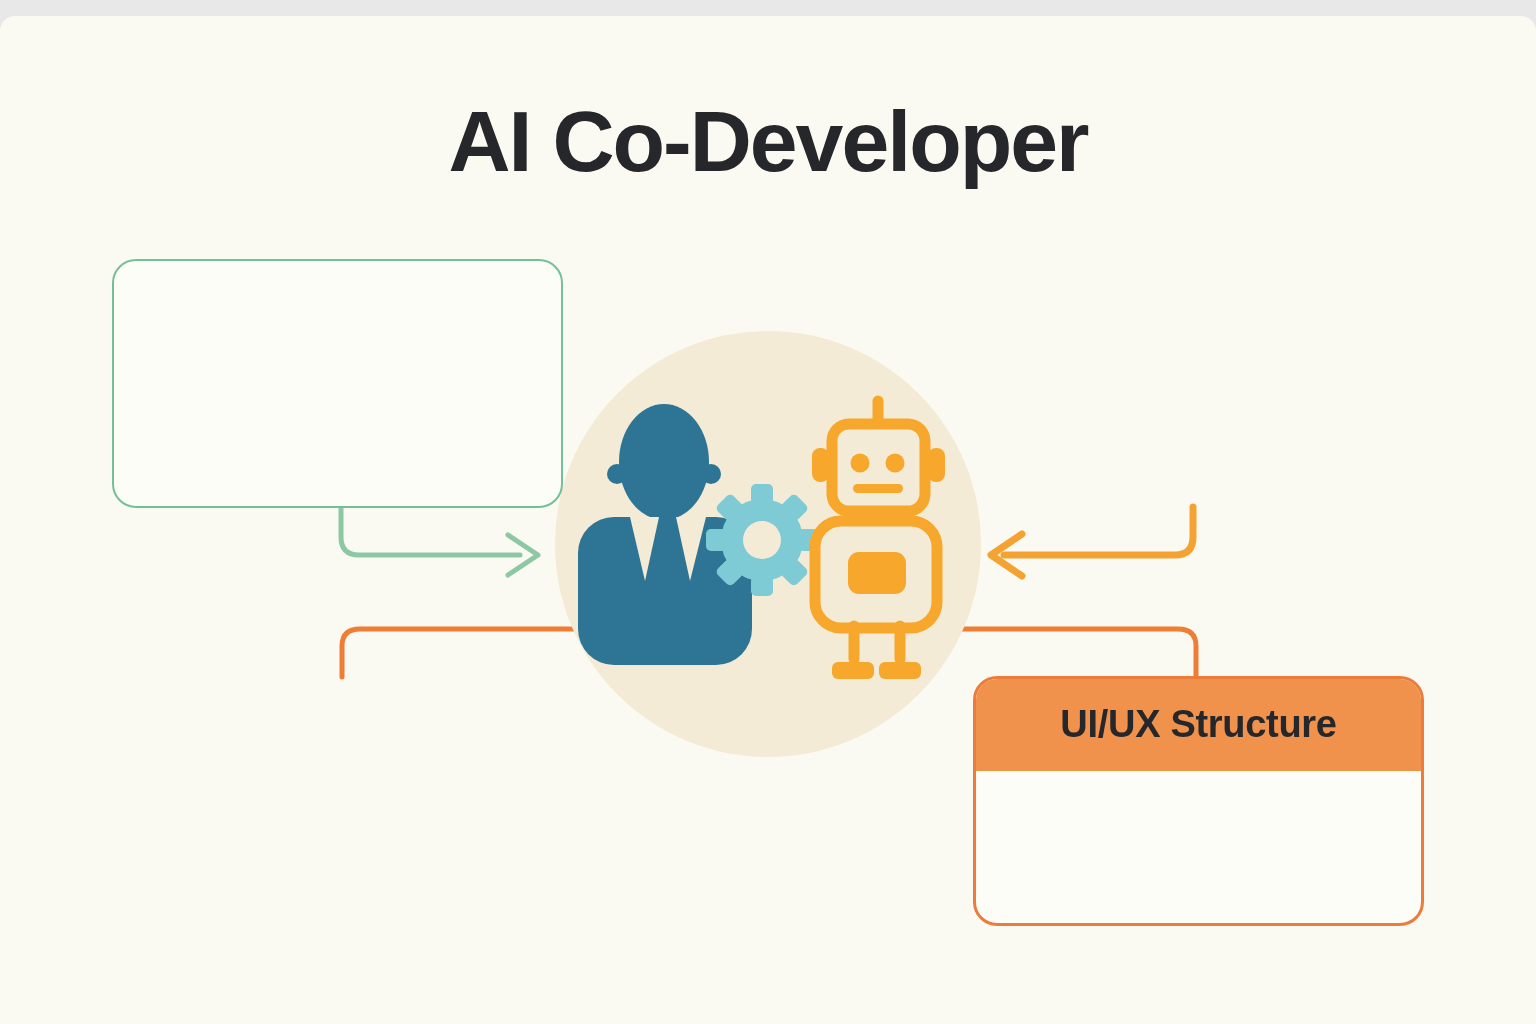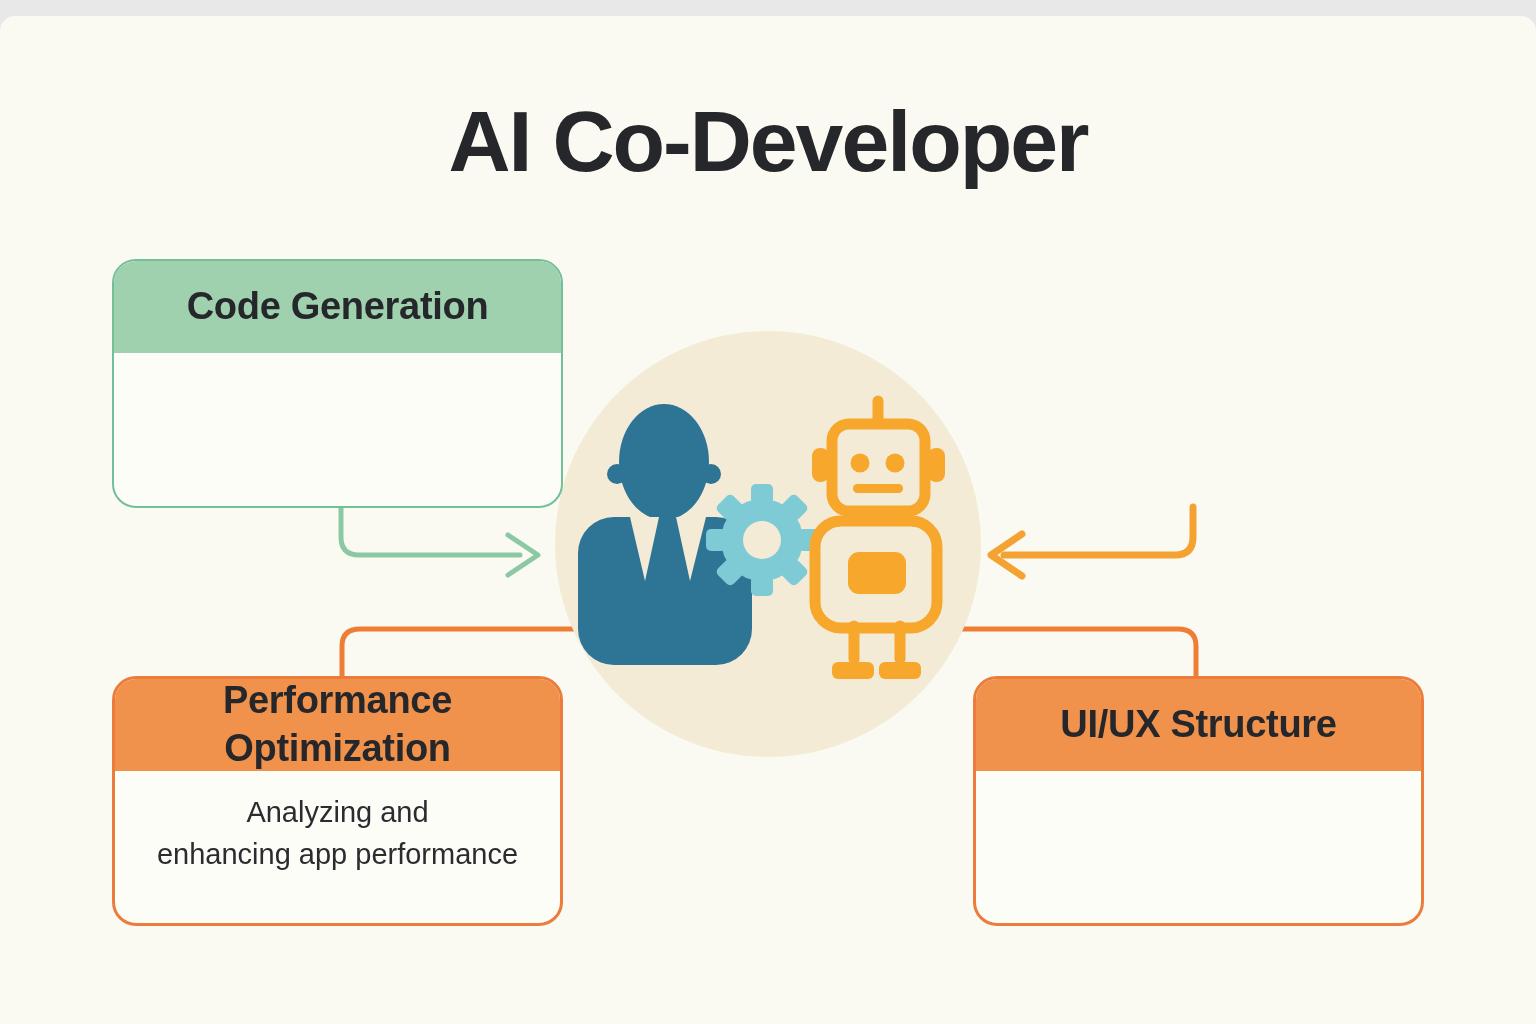--- a/index.html
+++ b/index.html
@@ -114,28 +114,21 @@
         <rect class="robot-fill" x="295" y="223" width="58" height="42" rx="11"></rect>
         <line class="robot-stroke" x1="301" y1="297" x2="301" y2="330"></line>
         <line class="robot-stroke" x1="347" y1="297" x2="347" y2="330"></line>
         <rect class="robot-fill" x="279" y="333" width="42" height="17" rx="6"></rect>
         <rect class="robot-fill" x="326" y="333" width="42" height="17" rx="6"></rect>
       </g>
     </svg>
   </div>
 
   <div class="card green card-tl">
-    <div class="card-header">Code Generation</div>
   </div>
 
 
-  <div class="card orange card-bl">
-    <div class="card-header">Performance
-Optimization</div>
-    <div class="card-body">Analyzing and
-enhancing app performance</div>
-  </div>
 
   <div class="card orange card-br">
     <div class="card-header">UI/UX Structure</div>
   </div>
 
 </div>
 
 </body></html>

